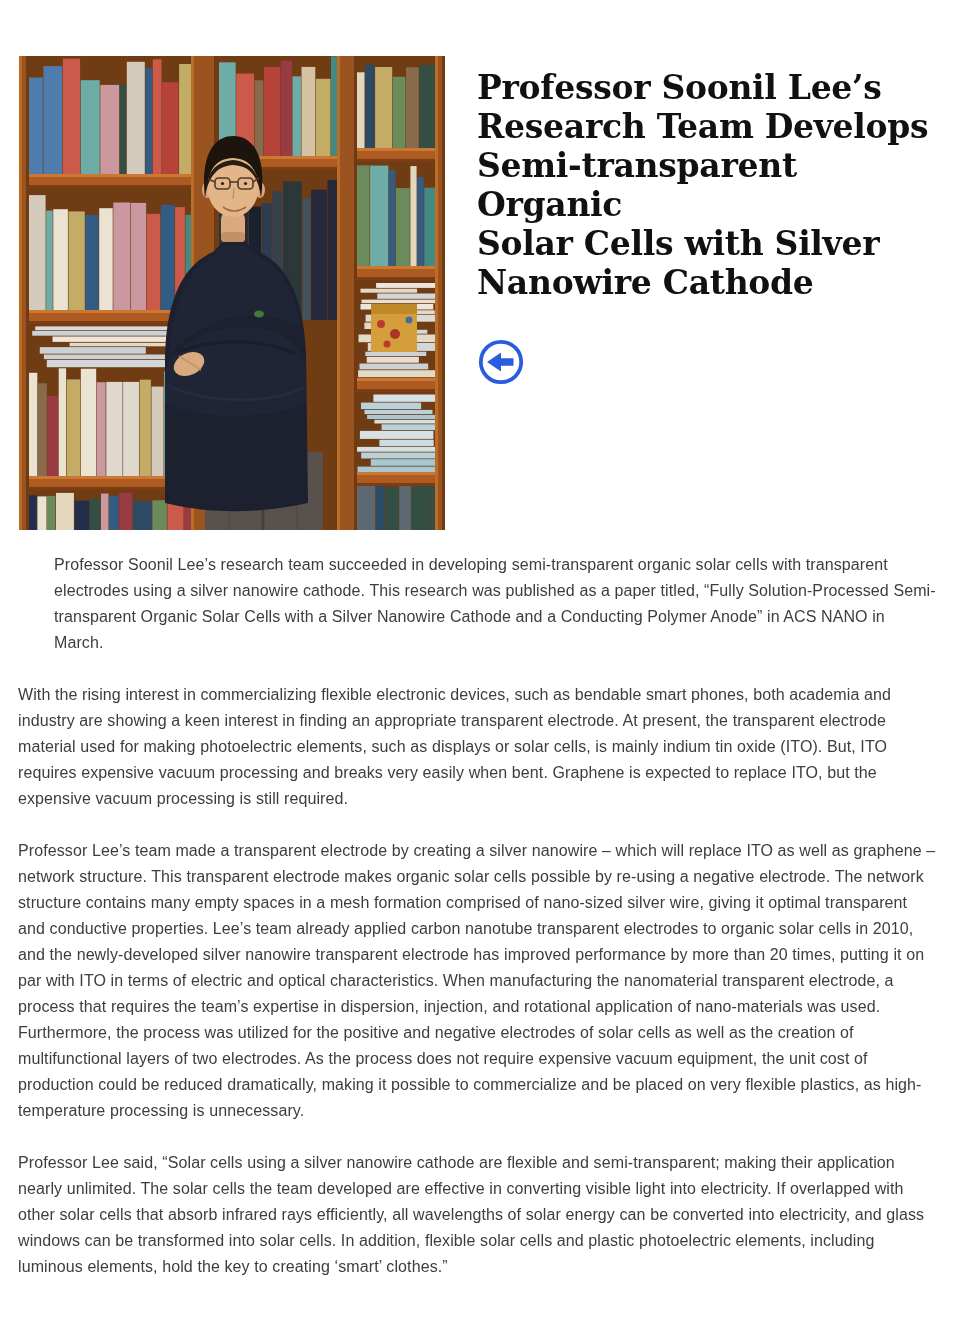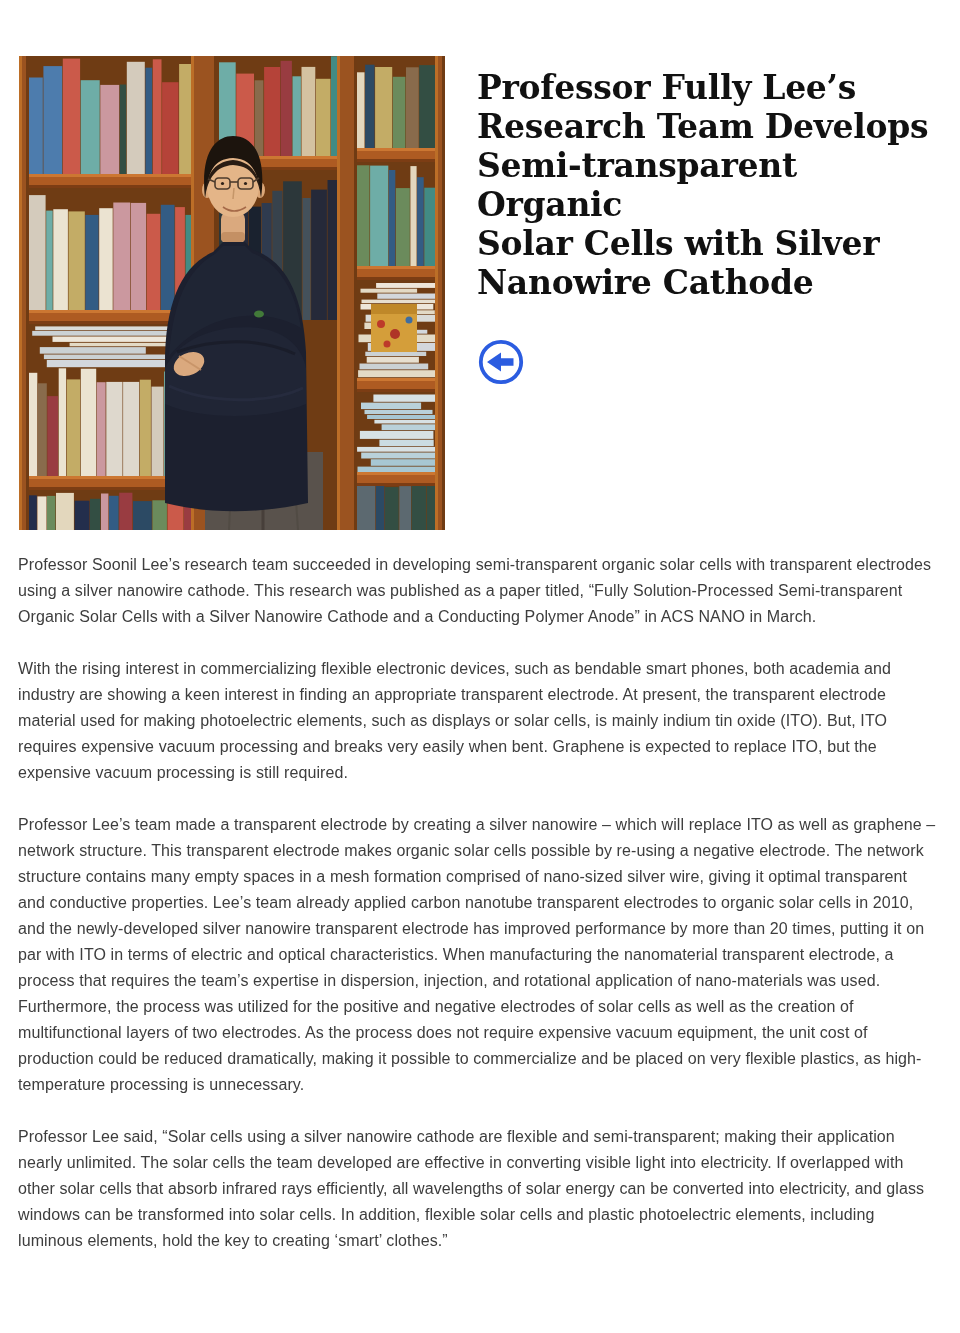--- a/index.html
+++ b/index.html
@@ -27,21 +27,21 @@
   .article p{
     margin:26px 0 0 0;
     font-size:16px;
     line-height:26px;
     letter-spacing:0.1px;
     color:#3d3d3d;
     text-align:left;
     hyphens:auto;
     -webkit-hyphens:auto;
   }
-  .article p:first-child{margin-top:0;}
+  .article p:first-child{margin-top:0;margin-left:36px;}
 </style>
 </head>
 <body>
 
 <div class="page">
 
   <div class="hero">
 
     <div class="photo">
       <svg width="426" height="474" viewBox="0 0 426 474" xmlns="http://www.w3.org/2000/svg">
@@ -265,21 +265,21 @@
           <circle cx="226.5" cy="127.5" r="1.6" fill="#2a1f18"></circle>
           <path d="M215,132 L214,143" stroke="#c99a6c" stroke-width="1.5" fill="none"></path>
           <path d="M204,151 Q215,159 227,151" stroke="#a76b4a" stroke-width="1.6" fill="none"></path>
         </g>
 
         <rect x="0" y="0" width="426" height="474" fill="#8a5220" opacity="0.05"></rect>
       </svg>
     </div>
 
     <div class="hero-right">
-      <h1 class="title">Professor Fully Lee’s
+      <h1 class="title">Professor Soonil Lee’s
 Research Team Develops
 Semi-transparent Organic
 Solar Cells with Silver
 Nanowire Cathode</h1>
       <a href="#" class="back-btn" title="">
         <svg width="48" height="48" viewBox="0 0 48 48">
           <circle cx="24" cy="24" r="20.2" fill="none" stroke-width="3.8" stroke="#2b5ce0"></circle>
           <path d="M10,24 L24,14.5 L24,20.3 L36.5,20.3 L36.5,27.7 L24,27.7 L24,33.5 Z" fill="#2b5ce0"></path>
         </svg>
       </a>

